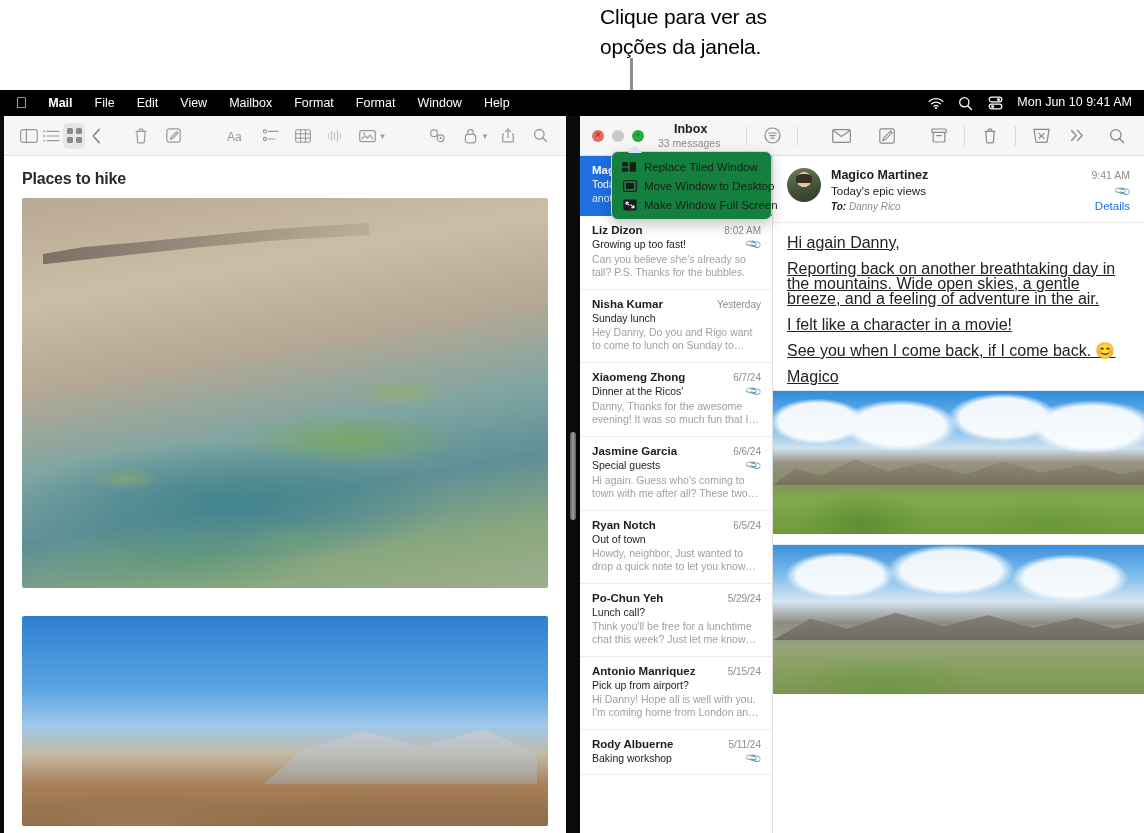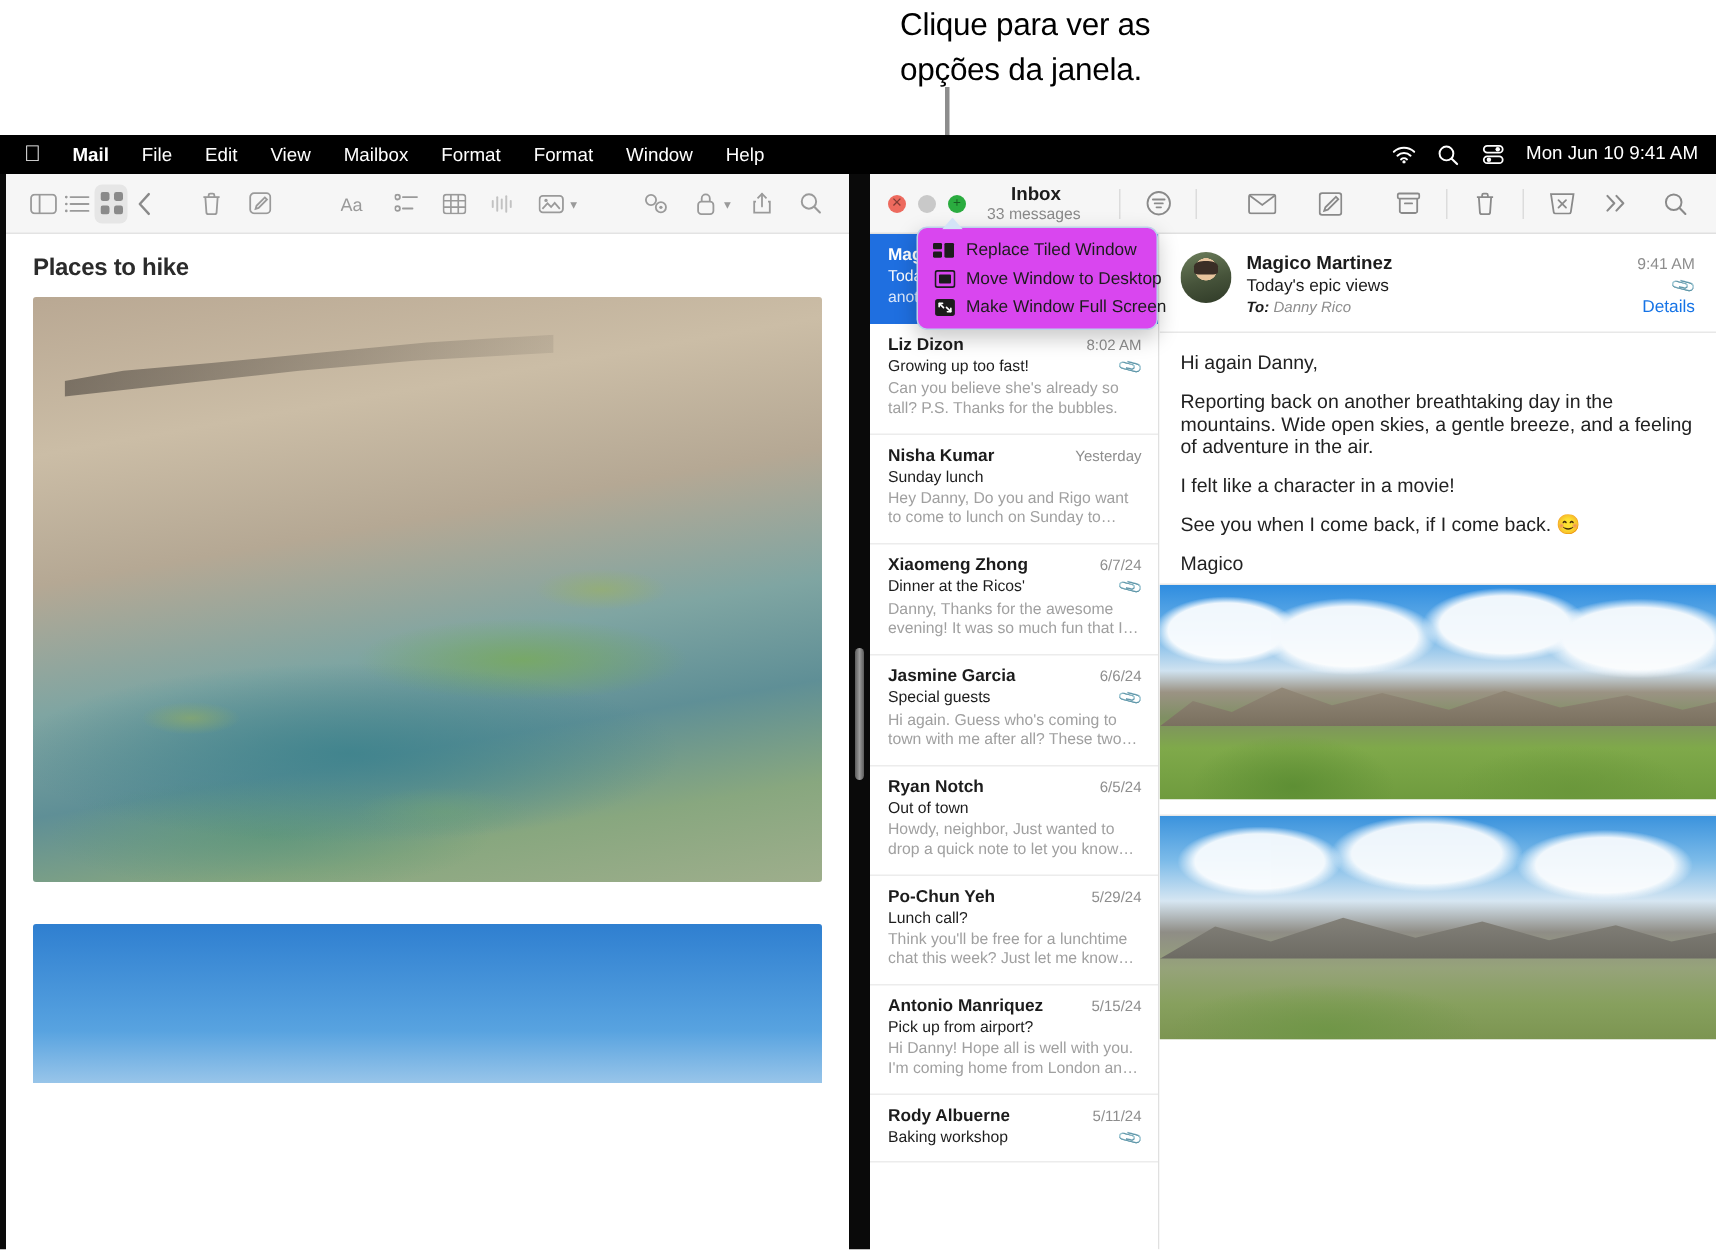--- a/index.html
+++ b/index.html
@@ -44,21 +44,21 @@
   }
   .divider-grip {
     position: absolute; left: 4px; top: 316px; width: 6px; height: 88px;
     background: linear-gradient(90deg,#5c5c5c,#9a9a9a,#5c5c5c);
     border-radius: 3px;
   }
   .screen-edge-left { position: absolute; left: 0; top: 116px; width: 4px; height: 717px; background: #0a0a0a; }
 
   
   .win-notes {
-    position: absolute; left: 4px; top: 116px; width: 562px; height: 606px;
+    position: absolute; left: 4px; top: 116px; width: 562px; height: 717px;
     background: #fff; overflow: hidden;
   }
   .notes-toolbar {
     height: 40px; background: #f6f6f6; border-bottom: 1px solid #e3e3e3;
     display: flex; align-items: center; padding: 0 14px; gap: 0;
   }
   .tb-btn {
     width: 28px; height: 26px; display: flex; align-items: center; justify-content: center;
     color: #9a9a9a; border-radius: 5px;
   }
@@ -162,21 +162,21 @@
   }
   .rh-main { flex: 1; min-width: 0; }
   .rh-row { display: flex; align-items: baseline; justify-content: space-between; }
   .rh-name { font-size: 12.5px; font-weight: bold; color: #1c1c1c; }
   .rh-time { font-size: 10.5px; color: #8d8d8d; }
   .rh-subj { font-size: 11.5px; color: #1c1c1c; margin-top: 3px; }
   .rh-to { font-size: 10px; margin-top: 3px; color: #8d8d8d; font-style: italic; }
   .rh-to b { color: #1c1c1c; }
   .rh-details { font-size: 11.5px; color: #1573e6; }
   .reader-body { padding: 12px 14px 0 14px; }
-  .rb-p { font-size: 13px; line-height: 15px; color: #222; margin-bottom: 11px; }
+  .rb-p { font-size: 16px; line-height: 15px; color: #222; margin-bottom: 11px; text-decoration: underline; }
   .r-photo { margin: 6px 0 0 0; height: 152px; position: relative; overflow: hidden; border-top: 1px solid #e8e8e8; }
   .photo-dolomites {
     width: 100%; height: 100%;
     background:
       radial-gradient(ellipse 26% 34% at 24% 94%, rgba(90,140,50,.85), transparent 70%),
       radial-gradient(ellipse 30% 30% at 74% 96%, rgba(105,150,58,.85), transparent 70%),
       linear-gradient(180deg,#2f8de0 0%, #6fb4e8 22%, #cfe2f0 40%, #9b9384 50%, #7f8f63 62%, #7fa94a 76%, #6f9b3e 100%);
   }
   .photo-dolomites .clouds {
     position:absolute; left:0; top:0; width:100%; height:46%;
@@ -208,21 +208,21 @@
   }
   .photo-ridge .peaks {
     position:absolute; left:0; top:36%; width:100%; height:28%;
     background: linear-gradient(180deg,#8e8c85,#6d6b63);
     clip-path: polygon(0 100%, 10% 48%, 20% 72%, 33% 34%, 46% 66%, 58% 40%, 70% 70%, 82% 46%, 92% 72%, 100% 58%, 100% 100%);
   }
 
   
   .win-popup {
     position: absolute; left: 611px; top: 151px; width: 161px;
-    background: #d946ef; border: 1px solid #bcd2ea;
+    background: #15803d; border: 1px solid #bcd2ea;
     border-radius: 7px; padding: 5px 0;
     box-shadow: 0 5px 14px rgba(0,0,0,.22);
     z-index: 40;
   }
   .win-popup .tail {
     position: absolute; left: 16px; top: -7px; width: 14px; height: 8px;
     background: #d4e4f7; clip-path: polygon(50% 0, 100% 100%, 0 100%);
   }
   .pop-item { display: flex; align-items: center; gap: 7px; padding: 3px 10px; }
   .pop-label { font-size: 11.5px; color: #1c1c1c; white-space: nowrap; }

